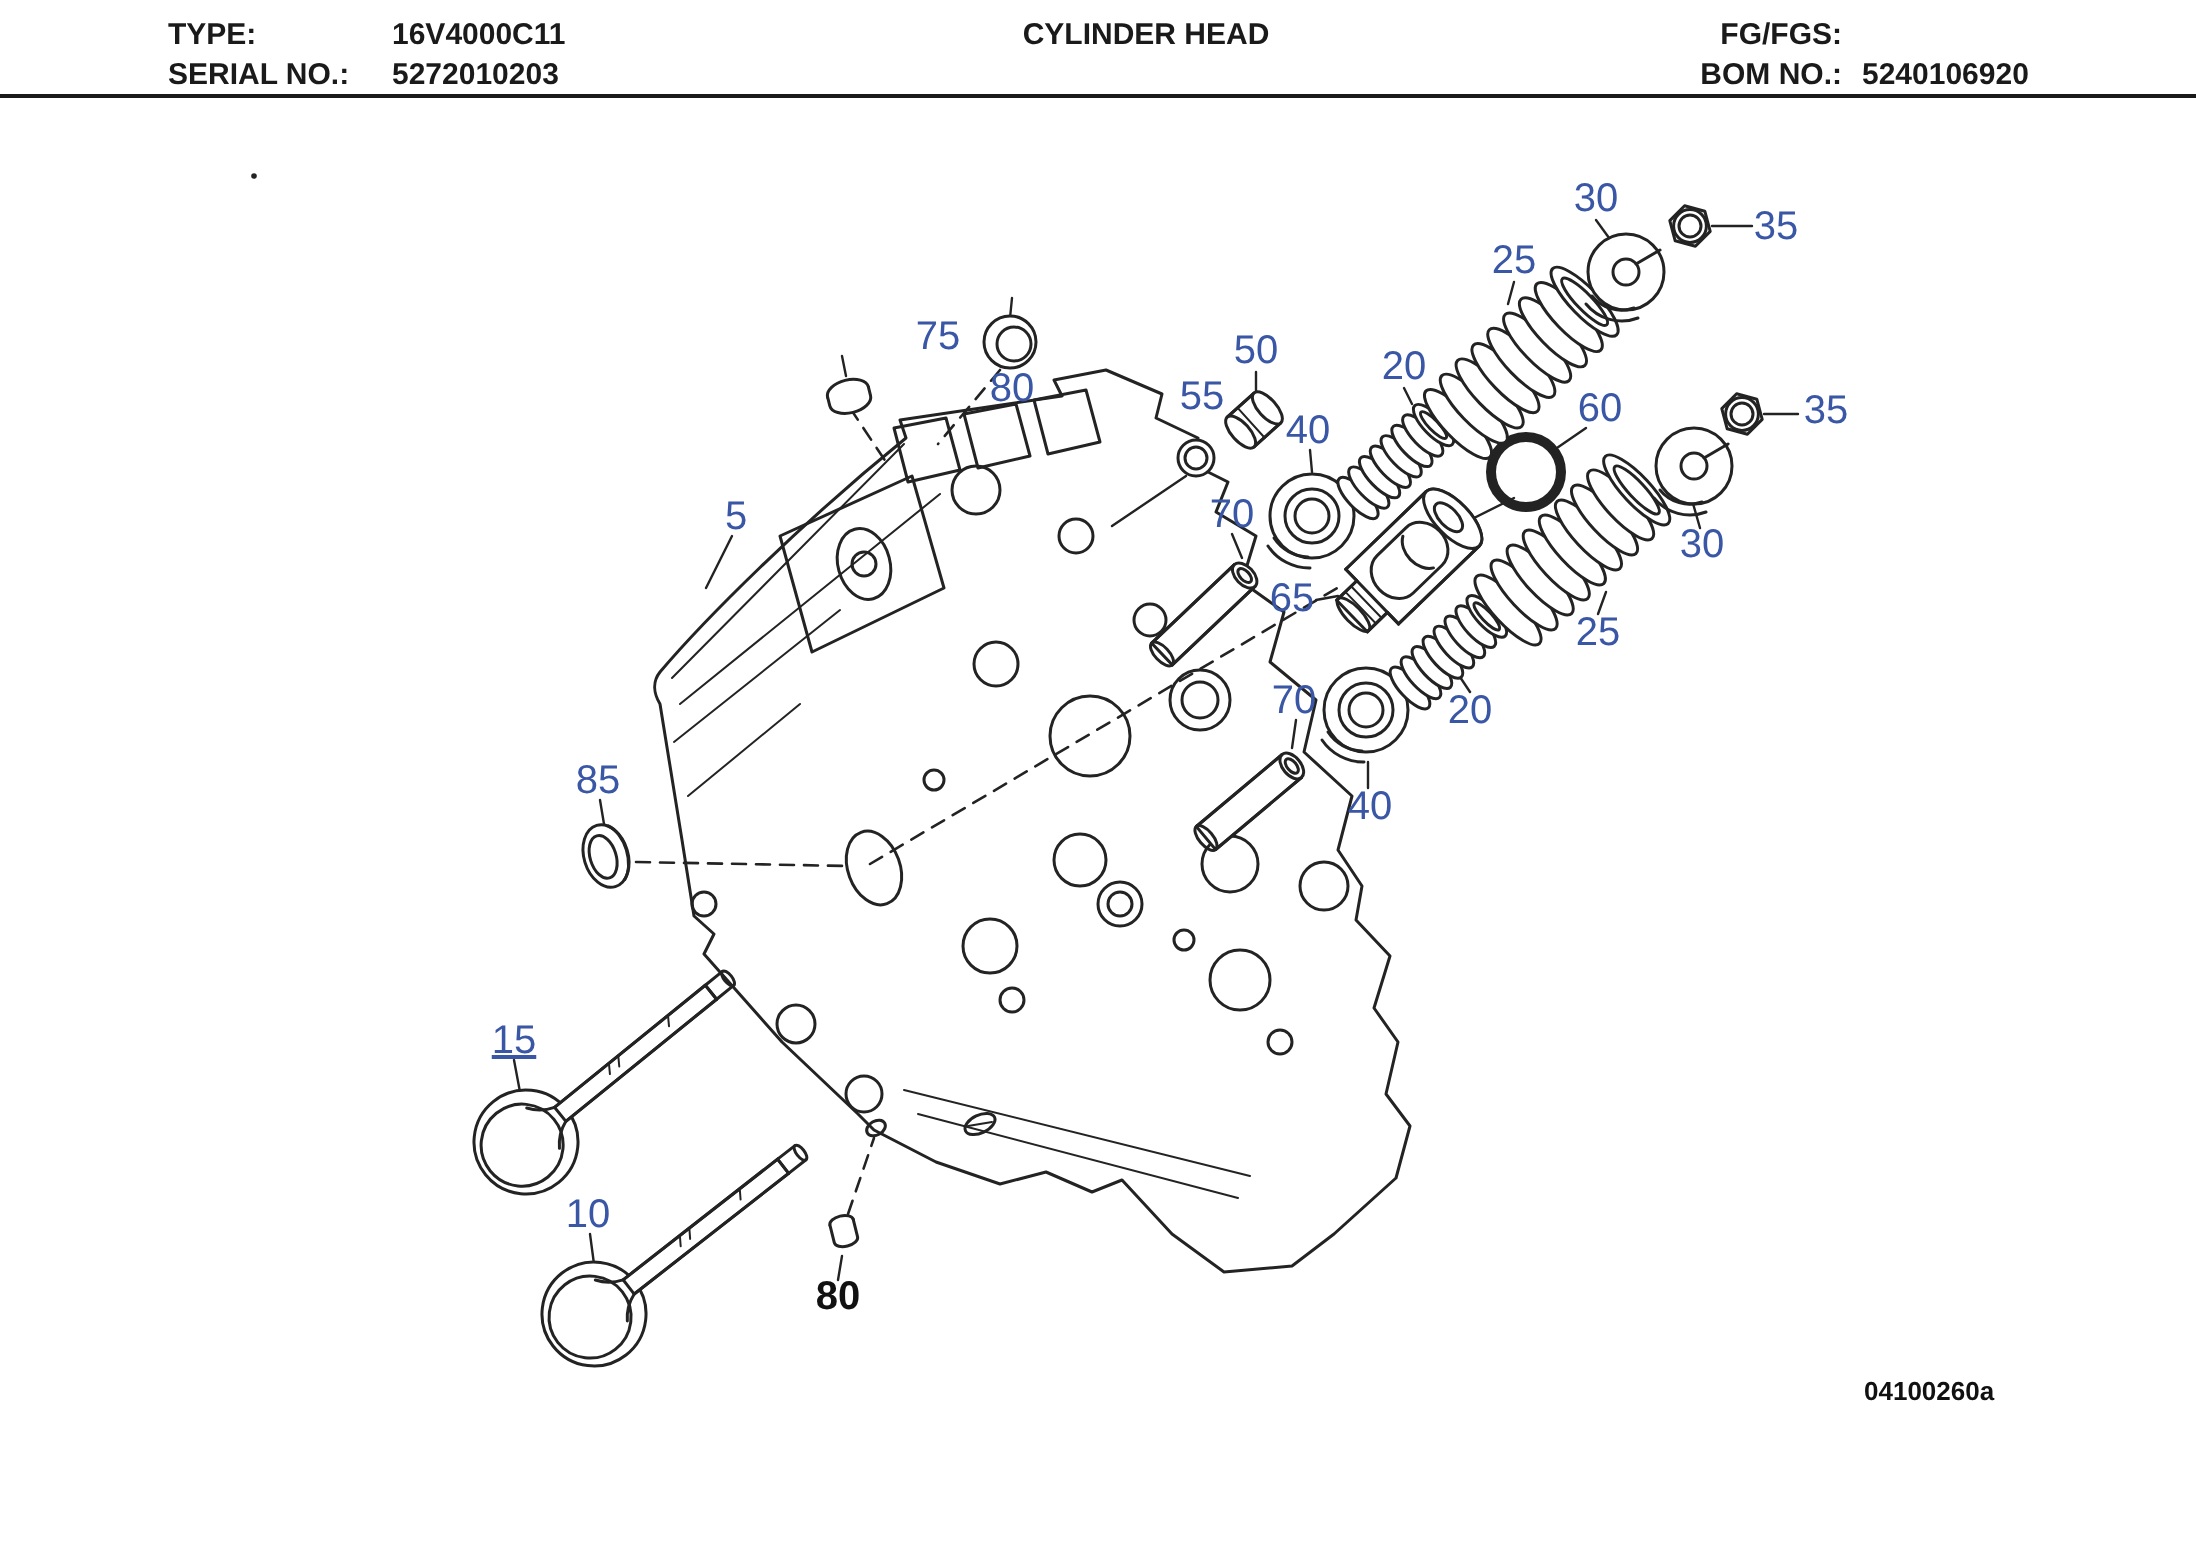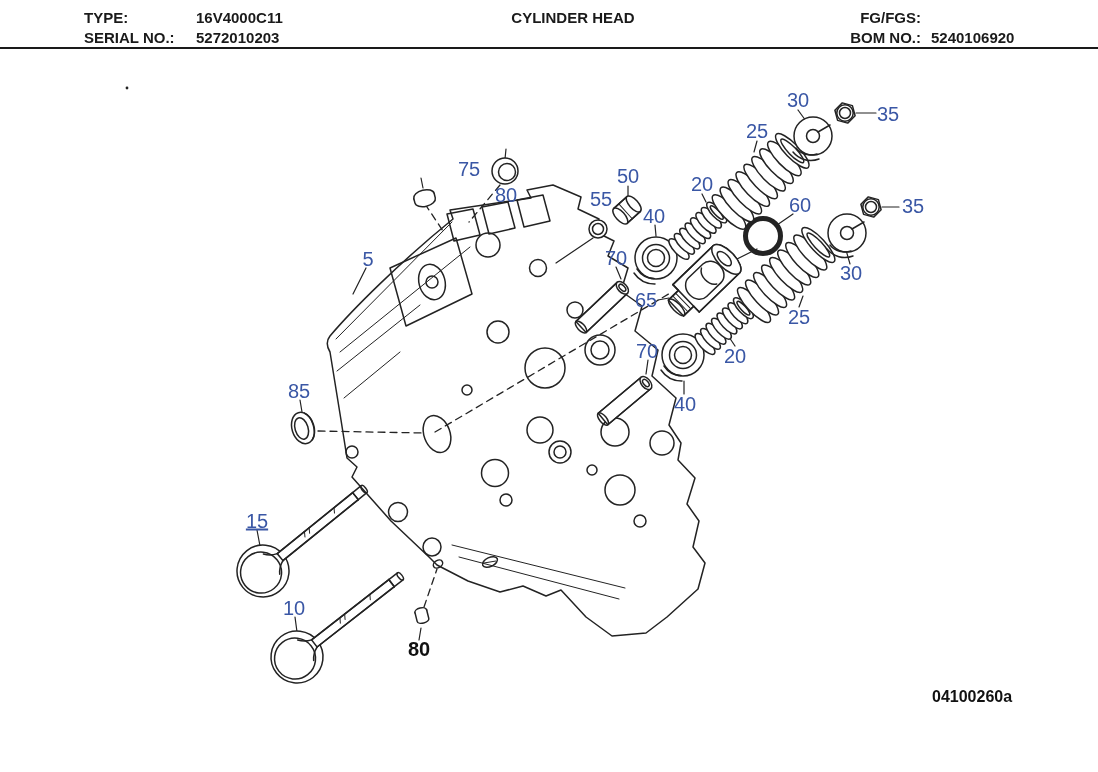--- a/index.html
+++ b/index.html
@@ -24,21 +24,21 @@
   svg.art .d  { stroke-dasharray:7 5; stroke-width:1.3; }
   svg.art .l  { stroke-width:1.2; }
   svg.art .t  { stroke-width:5; }
   svg.art .th { stroke-width:1; }
   svg.art .dotf { fill:#232323; stroke:none; }
   .callout {
     position:absolute; transform:translate(-50%,-50%);
     font-size:20px; color:#3A57A5; white-space:nowrap;
   }
   .callout.black { color:#111; font-weight:bold; }
-  .dwg-no { position:absolute; left:932px; top:688px; font-size:16px; font-weight:bold; color:#111; }
+  .dwg-no { position:absolute; left:932px; top:688px; font-size:13px; font-weight:bold; color:#111; }
 </style>
 </head>
 <body>
 
 <div class="page">
 
   <div class="hdr-left">
     <span class="lbl">TYPE:</span>
     <span class="val">16V4000C11</span>
     <span class="lbl">SERIAL NO.:</span>

